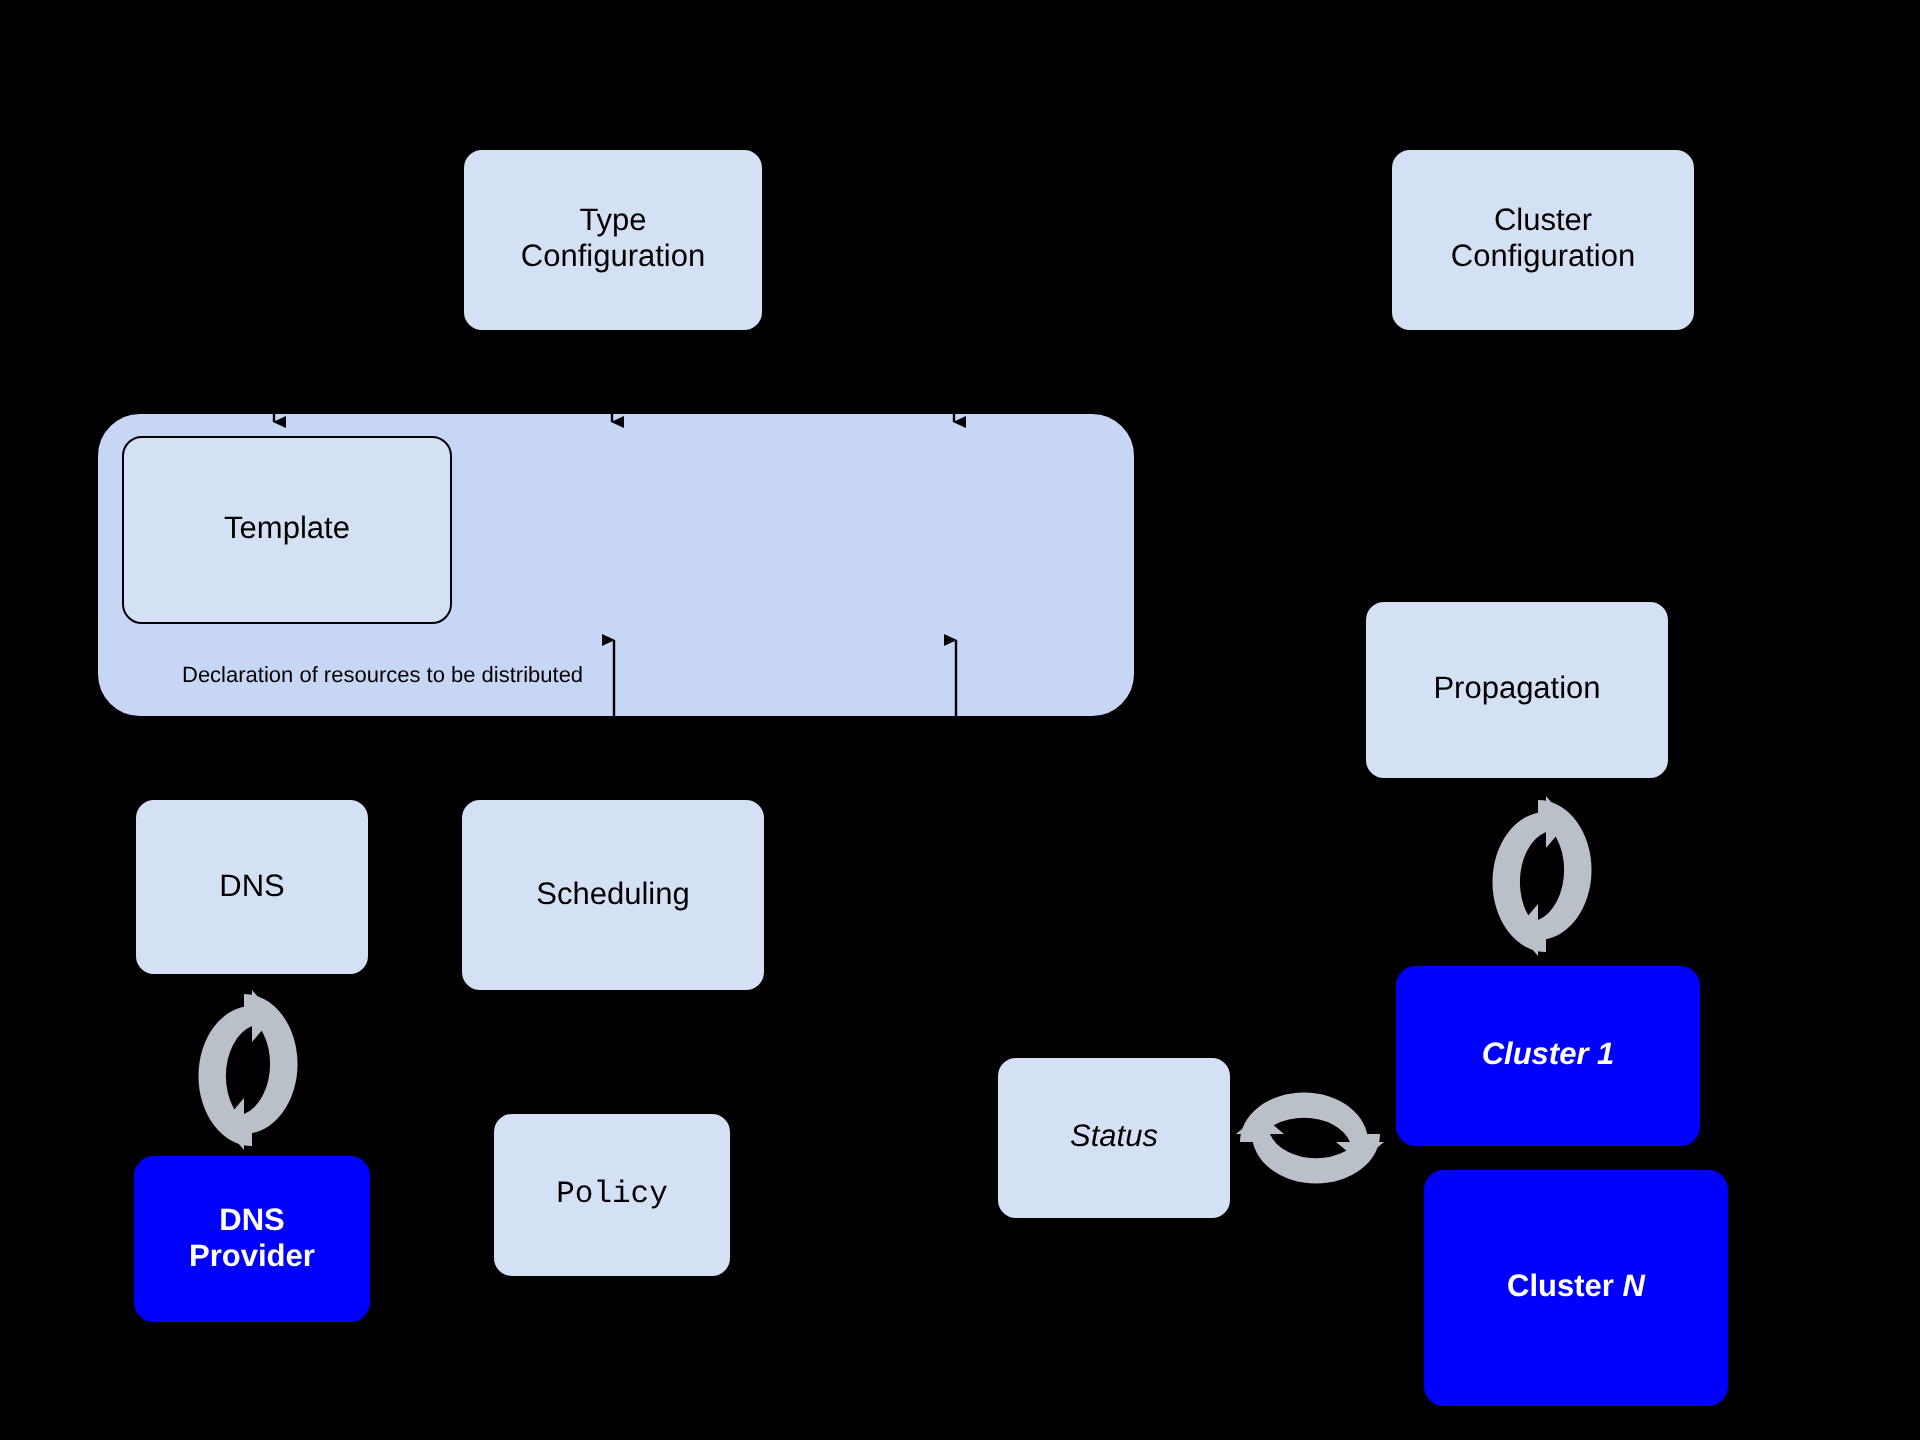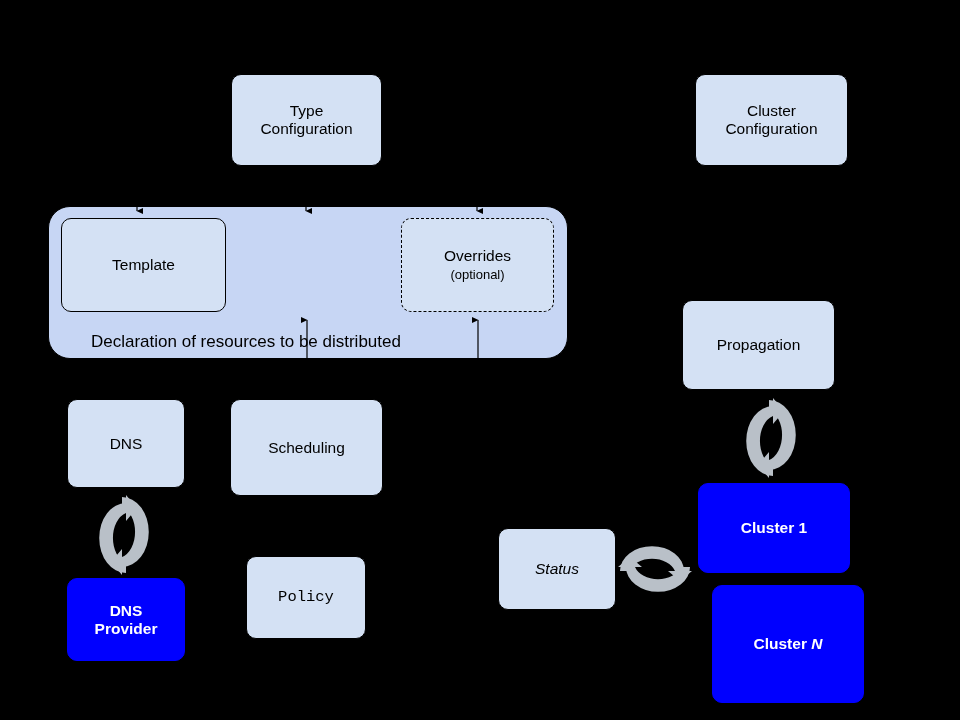--- a/index.html
+++ b/index.html
@@ -47,21 +47,21 @@
   }
   .group-box {
     position: absolute;
     box-sizing: border-box;
     background: #c7d6f4;
     border: 1px solid #000000;
     border-radius: 22px;
   }
   .group-caption {
     position: absolute;
-    font-size: 17px;
+    font-size: 11px;
     color: #000000;
     white-space: nowrap;
     padding-left: 32px;
   }
   .sub {
     font-size: 13px;
   }
   .ital {
     font-style: italic;
   }
@@ -92,23 +92,20 @@
 
   <div class="box box-light" style="left:695px; top:74px; width:153px; height:92px;">
     <span class="boxlabel"><span>Cluster</span><br><span>Configuration</span></span>
   </div>
 
   <div class="box box-light" style="left:61px; top:218px; width:165px; height:94px;">
     <span class="boxlabel">Template</span>
   </div>
 
 
-  <div class="box box-dashed" style="left:401px; top:218px; width:153px; height:94px;">
-    <span class="boxlabel"><span>Overrides</span><br><span class="sub">(optional)</span></span>
-  </div>
 
   <div class="box box-light" style="left:67px; top:399px; width:118px; height:89px;">
     <span class="boxlabel">DNS</span>
   </div>
 
   <div class="box box-blue" style="left:67px; top:578px; width:118px; height:83px;">
     <span class="boxlabel"><span>DNS</span><br><span>Provider</span></span>
   </div>
 
   <div class="box box-light" style="left:230px; top:399px; width:153px; height:97px;">
@@ -120,21 +117,21 @@
   </div>
 
   <div class="box box-light" style="left:498px; top:528px; width:118px; height:82px;font-style:italic;">
     <span class="boxlabel">Status</span>
   </div>
 
   <div class="box box-light" style="left:682px; top:300px; width:153px; height:90px;">
     <span class="boxlabel">Propagation</span>
   </div>
 
-  <div class="box box-blue" style="left:698px; top:483px; width:152px; height:90px;">
+  <div class="box box-blue" style="left:698px; top:483px; width:152px; height:90px;font-style:italic;">
     <span class="boxlabel"><span>Cluster </span><span>1</span></span>
   </div>
 
   <div class="box box-blue" style="left:698px; top:585px; width:152px; height:118px;margin-left:14px;">
     <span class="boxlabel"><span>Cluster </span><span class="ital">N</span></span>
   </div>
 
   <svg class="overlay" viewBox="0 0 960 720">
     <defs>
       <marker id="arrowdown" markerWidth="8" markerHeight="8" refX="4" refY="7" orient="auto" markerUnits="userSpaceOnUse">

